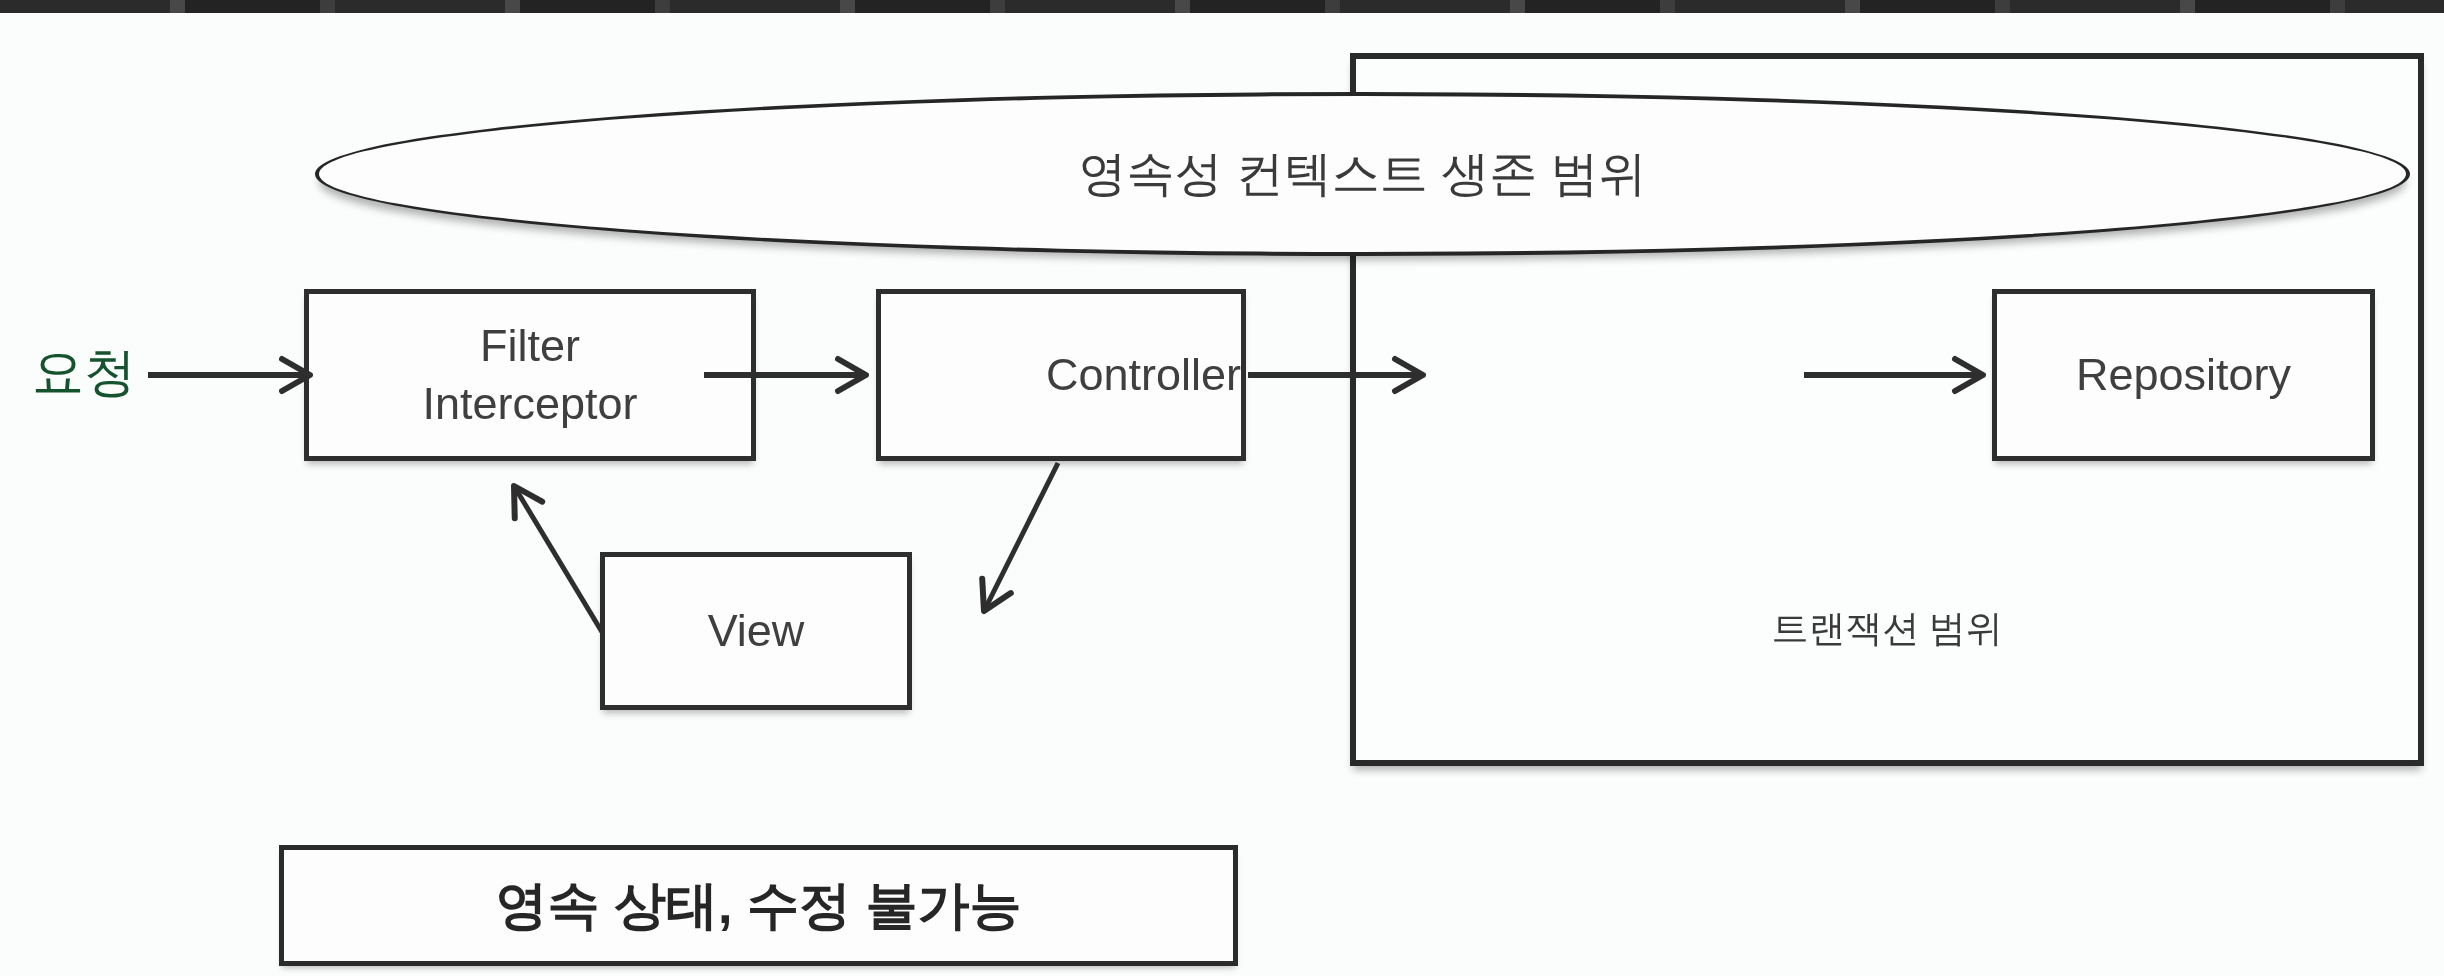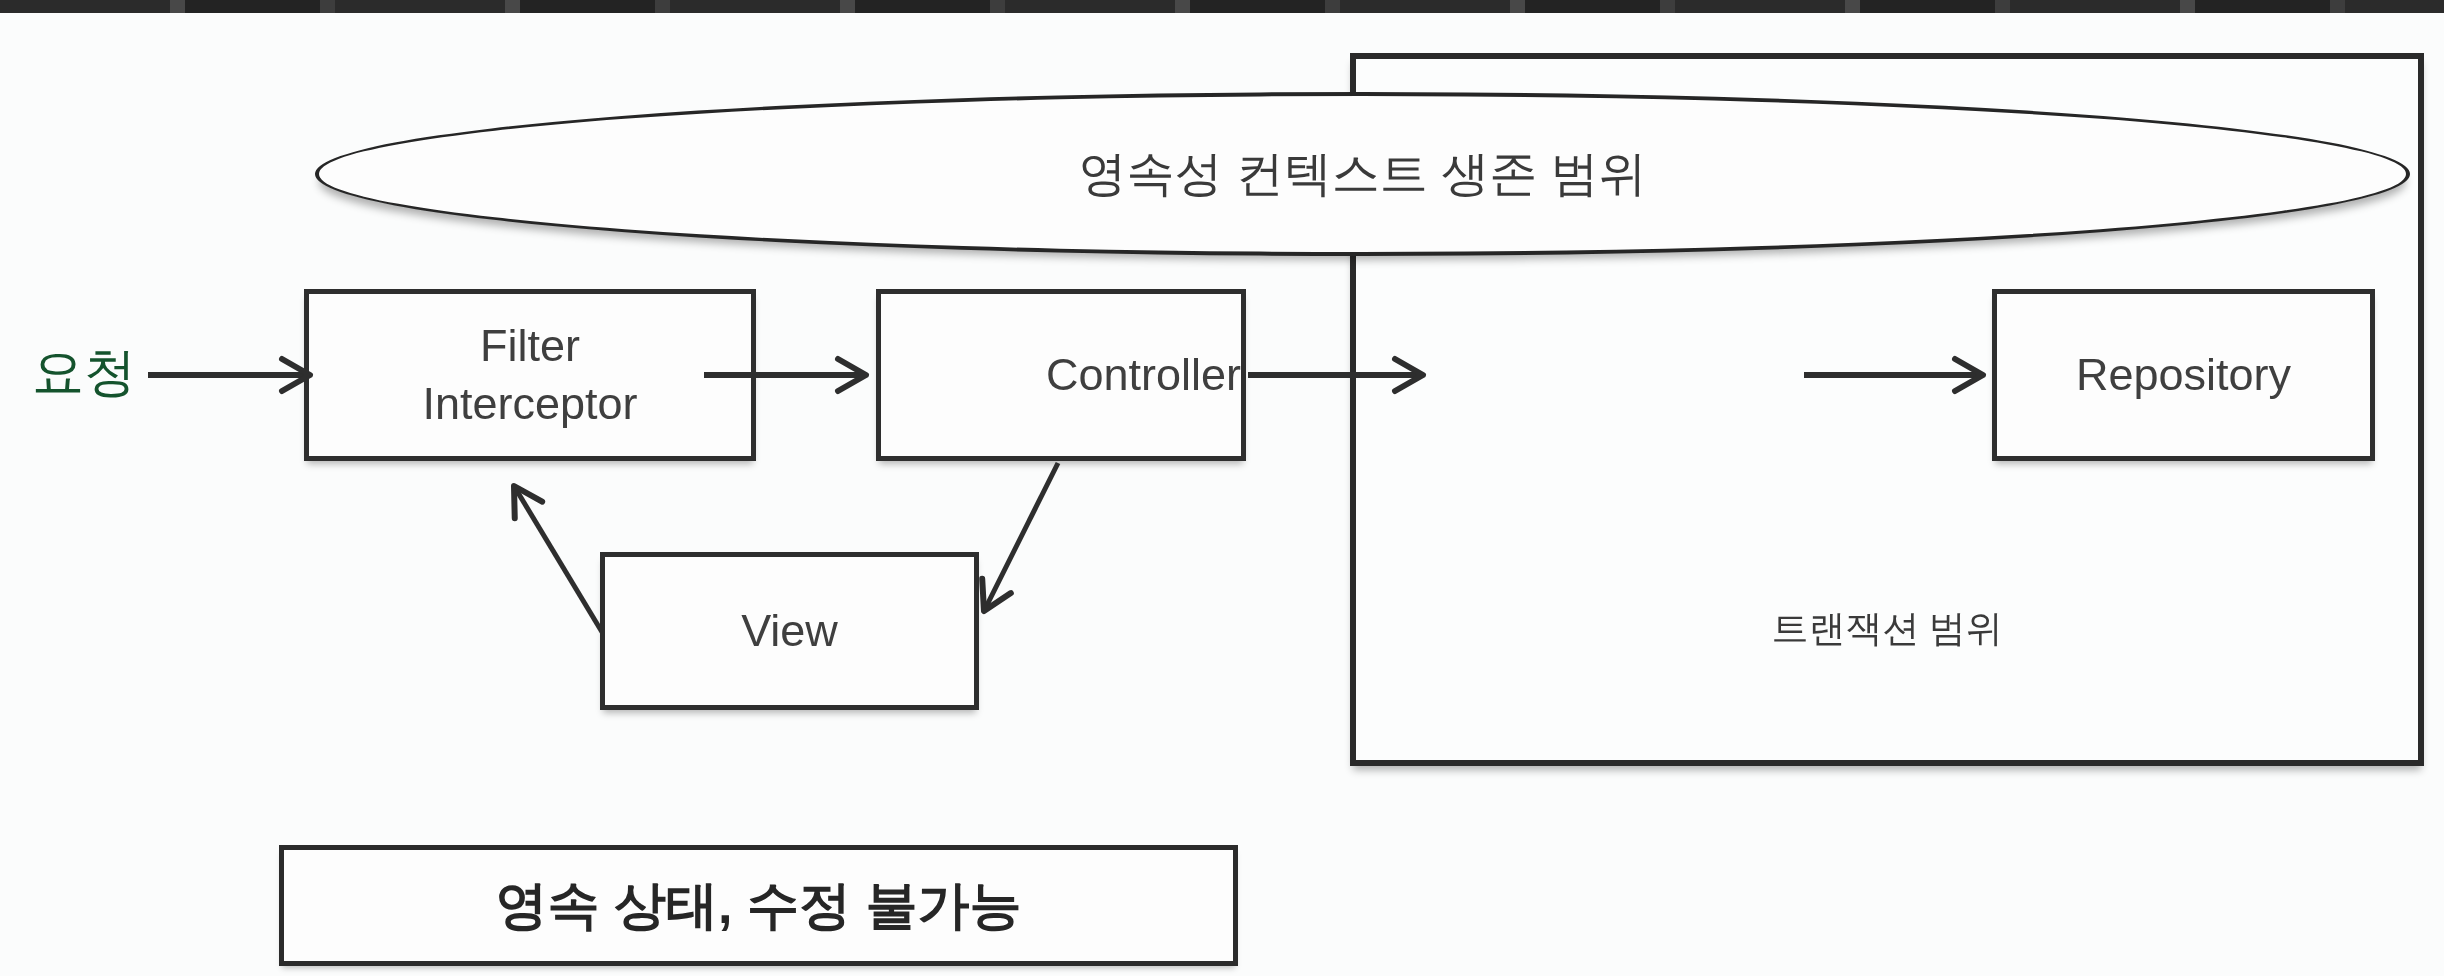--- a/index.html
+++ b/index.html
@@ -73,21 +73,21 @@
     justify-content: center;
     font-size: 48px;
     color: #3a3a3a;
     box-shadow: 0 8px 9px -4px rgba(0,0,0,0.30);
     z-index: 2;
   }
   #box-filter      { left: 304px;  top: 289px; width: 452px; height: 172px; z-index: 3; }
   #box-controller  { left: 876px;  top: 289px; width: 370px; height: 172px; z-index: 3; align-items: flex-end; }
   #box-service     { left: 1432px; top: 289px; width: 370px; height: 172px; z-index: 3; }
   #box-repository  { left: 1992px; top: 289px; width: 383px; height: 172px; z-index: 3; }
-  #box-view        { left: 600px;  top: 552px; width: 379px; height: 158px; z-index: 3; }
+  #box-view        { left: 600px;  top: 552px; width: 312px; height: 158px; z-index: 3; }
   .request-label {
     position: absolute;
     left: 28px; top: 338px;
     width: 112px;
     text-align: center;
     font-size: 52px;
     color: #14532d;
     z-index: 3;
   }
   .legend {

